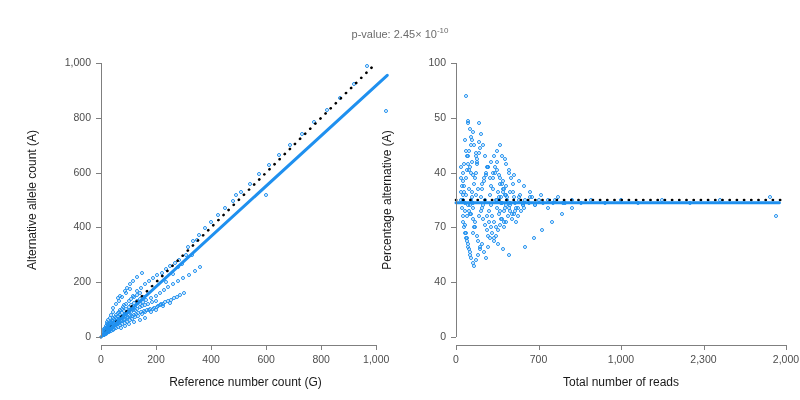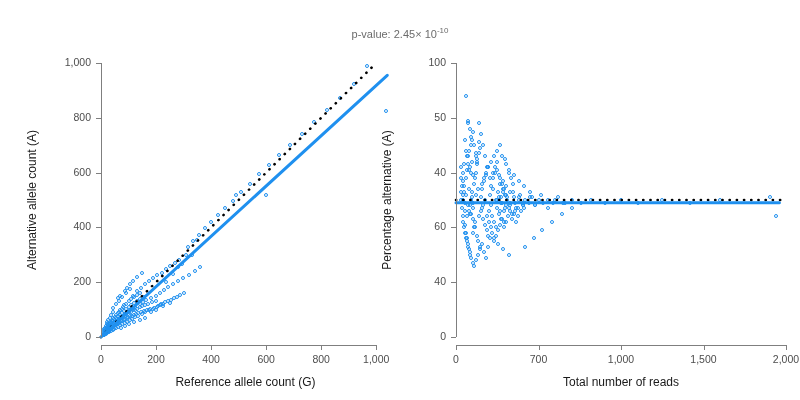--- a/index.html
+++ b/index.html
@@ -354,21 +354,21 @@
         <div class="xlabtxt" style="width: 60px; left: 126.048px; top: 353px;">200</div>
         <div class="tick-h" style="left: 211px; top: 345px;"></div>
         <div class="xlabtxt" style="width: 60px; left: 181.095px; top: 353px;">400</div>
         <div class="tick-h" style="left: 266px; top: 345px;"></div>
         <div class="xlabtxt" style="width: 60px; left: 236.143px; top: 353px;">600</div>
         <div class="tick-h" style="left: 321px; top: 345px;"></div>
         <div class="xlabtxt" style="width: 60px; left: 291.19px; top: 353px;">800</div>
         <div class="tick-h" style="left: 376px; top: 345px;"></div>
         <div class="xlabtxt" style="width: 60px; left: 346.238px; top: 353px;">1,000</div>
       </div>
-    <div class="axis-title-x" id="xtitle-left" style="width: 409px; left: 41px; top: 375px;">Reference allele count (G)</div>
+    <div class="axis-title-x" id="xtitle-left" style="width: 409px; left: 41px; top: 375px;">Reference number count (G)</div>
     <div class="axis-title-y" id="ytitle-left" style="left: 39px; top: 200px; transform: rotate(-90deg) translate(-50%, -100%);">Alternative allele count (A)</div>
   </div>
 
   <div class="panel" id="panel-right">
     <div class="plotarea" id="plot-right" style="left: 0px; top: 0px; width: 800px; height: 400px;">
         <div class="pt" style="left: 458.95px; top: 198px; border-color: rgb(31, 144, 239);"></div>
         <div class="pt" style="left: 459.775px; top: 206.22px; border-color: rgb(31, 144, 239);"></div>
         <div class="pt" style="left: 460.6px; top: 192.52px; border-color: rgb(31, 144, 239);"></div>
         <div class="pt" style="left: 461.425px; top: 214.44px; border-color: rgb(31, 144, 239);"></div>
         <div class="pt" style="left: 462.25px; top: 184.3px; border-color: rgb(31, 144, 239);"></div>
@@ -623,37 +623,37 @@
         <line x1="456" y1="202.74" x2="779.4" y2="202.74" stroke="#1f90ef" stroke-width="3" stroke-linecap="round"></line>
       </svg>
     <div class="axis-line axis-v" id="yaxis-right" style="left: 456px; top: 63px; height: 274px;"></div>
     <div class="axis-line axis-h" id="xaxis-right" style="left: 456px; top: 345px; width: 330px;"></div>
     <div id="yticks-right">
         <div class="tick-v" style="left: 451px; top: 337px;"></div>
         <div class="ylabtxt" style="width: 44px; left: 402px; top: 330px;">0</div>
         <div class="tick-v" style="left: 451px; top: 282px;"></div>
         <div class="ylabtxt" style="width: 44px; left: 402px; top: 275.2px;">40</div>
         <div class="tick-v" style="left: 451px; top: 227px;"></div>
-        <div class="ylabtxt" style="width: 44px; left: 402px; top: 220.4px;">60</div>
+        <div class="ylabtxt" style="width: 44px; left: 402px; top: 220.4px;">70</div>
         <div class="tick-v" style="left: 451px; top: 173px;"></div>
         <div class="ylabtxt" style="width: 44px; left: 402px; top: 165.6px;">40</div>
         <div class="tick-v" style="left: 451px; top: 118px;"></div>
         <div class="ylabtxt" style="width: 44px; left: 402px; top: 110.8px;">50</div>
         <div class="tick-v" style="left: 451px; top: 63px;"></div>
         <div class="ylabtxt" style="width: 44px; left: 402px; top: 56px;">100</div>
       </div>
     <div id="xticks-right">
         <div class="tick-h" style="left: 456px; top: 345px;"></div>
         <div class="xlabtxt" style="width: 60px; left: 426px; top: 353px;">0</div>
         <div class="tick-h" style="left: 539px; top: 345px;"></div>
         <div class="xlabtxt" style="width: 60px; left: 508.5px; top: 353px;">700</div>
         <div class="tick-h" style="left: 621px; top: 345px;"></div>
         <div class="xlabtxt" style="width: 60px; left: 591px; top: 353px;">1,000</div>
         <div class="tick-h" style="left: 704px; top: 345px;"></div>
-        <div class="xlabtxt" style="width: 60px; left: 673.5px; top: 353px;">1,500</div>
+        <div class="xlabtxt" style="width: 60px; left: 673.5px; top: 353px;">2,300</div>
         <div class="tick-h" style="left: 786px; top: 345px;"></div>
         <div class="xlabtxt" style="width: 60px; left: 756px; top: 353px;">2,000</div>
       </div>
     <div class="axis-title-x" id="xtitle-right" style="width: 450px; left: 396px; top: 375px;">Total number of reads</div>
     <div class="axis-title-y" id="ytitle-right" style="left: 394px; top: 200px; transform: rotate(-90deg) translate(-50%, -100%);">Percentage alternative (A)</div>
   </div>
 
 </div>
 
 </body></html>

